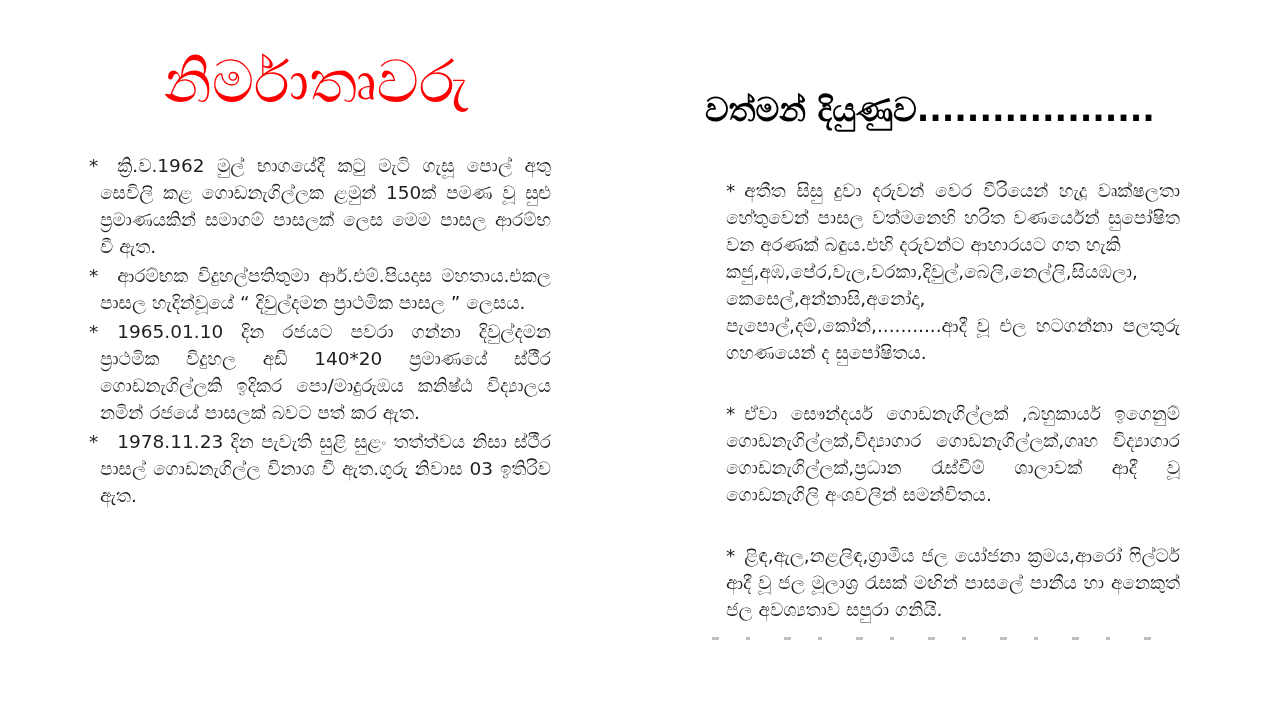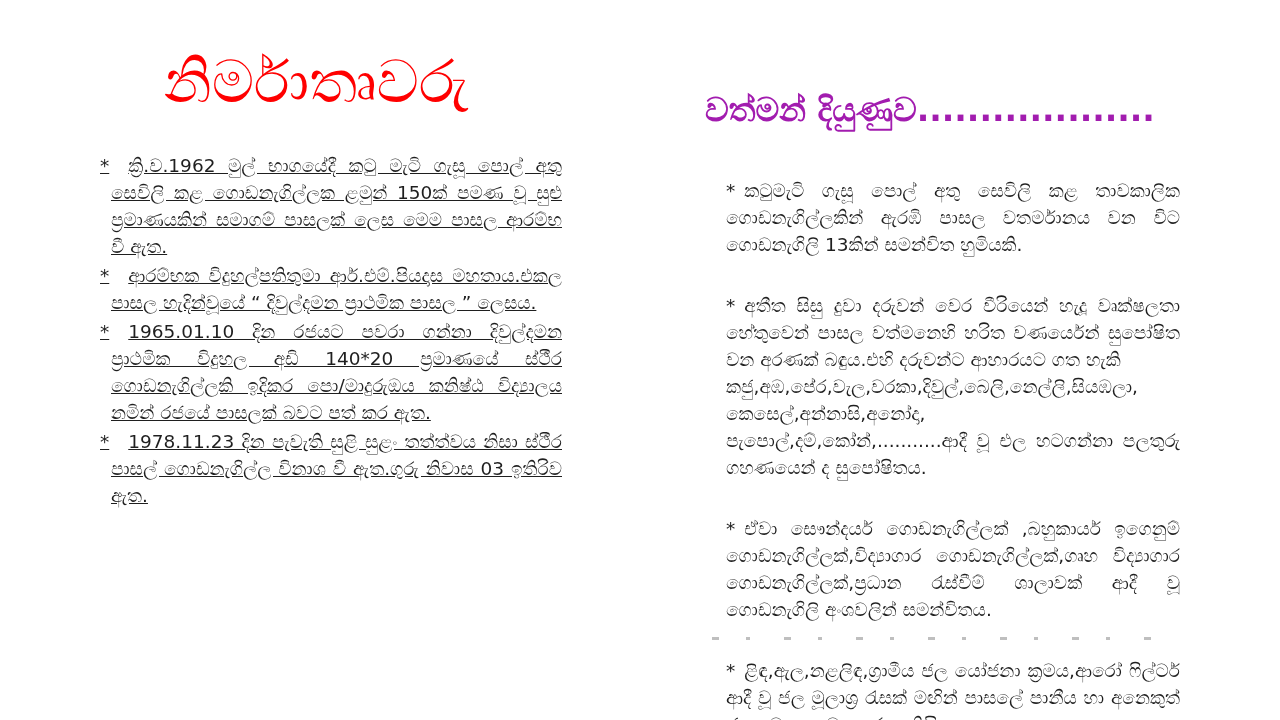--- a/index.html
+++ b/index.html
@@ -18,27 +18,26 @@
     left: 85px;
     top: 52px;
     width: 462px;
     text-align: center;
     font-size: 59px;
     line-height: 60px;
     font-weight: 400;
   }
   #left-body {
     position: absolute;
-    left: 100px;
+    left: 89px;
     top: 152px;
     width: 462px;
     font-size: 18.5px;
     line-height: 27px;
     text-align: justify;
-    text-decoration: underline;
   }
   #left-body .bullet {
     padding-left: 11px;
     text-indent: -11px;
     margin: 0 0 2px 0;
   }
   #left-body .marker { margin-right: 19px; }
   
   #right-title {
     position: absolute;
@@ -99,26 +98,23 @@
       <span class="marker">*</span><span>ආරම්භක විදුහල්පතිතුමා ආර්.එම්.පියදාස මහතාය.එකල පාසල හැදින්වූයේ “ දිවුල්දමන ප්‍රාථමික පාසල ” ලෙසය.</span>
     </div>
     <div class="bullet">
       <span class="marker">*</span><span>1965.01.10 දින රජයට පවරා ගන්නා දිවුල්දමන ප්‍රාථමික විදුහල අඩි 140*20 ප්‍රමාණයේ ස්ථීර ගොඩනැගිල්ලකි ඉදිකර පො/මාදුරුඔය කනිෂ්ඨ විද්‍යාලය නමින් රජයේ පාසලක් බවට පත් කර ඇත.</span>
     </div>
     <div class="bullet">
       <span class="marker">*</span><span>1978.11.23 දින පැවැති සුළි සුළං තත්ත්වය නිසා ස්ථීර පාසල් ගොඩනැගිල්ල විනාශ වී ඇත.ගුරු නිවාස 03 ඉතිරිව ඇත.</span>
     </div>
   </div>
 
-  <div id="right-title" style="color: #a21caf;">වත්මන් දියුණුව...................</div>
+  <div id="right-title" style="color: #000000;">වත්මන් දියුණුව...................</div>
 
   <div id="right-body">
-    <div class="bullet">
-      <span class="marker">*</span><span>කටුමැටි ගැසූ පොල් අතු සෙවිලි කළ තාවකාලික ගොඩනැගිල්ලකින් ඇරඹි පාසල වතර්මානය වන විට ගොඩනැගිලි 13කින් සමන්විත හුමියකි.</span>
-    </div>
     <div class="bullet">
       <span class="marker">*</span><span>අතීත සිසු දුවා දරුවන් වෙර වීරියෙන් හැදූ වෘක්ෂලතා හේතුවෙන් පාසල වත්මනෙහි හරිත වණර්යෙන් සුපෝෂිත වන අරණක් බඳුය.එහි දරුවන්ට ආහාරයට ගත හැකි
 කජු,අඹ,පේර,වැල,වරකා,දිවුල්,බෙලි,නෙල්ලි,සියඹලා, කෙසෙල්,අන්නාසි,අනෝදා,
 පැපොල්,දම්,කෝන්,...........ආදී වූ එල හටගන්නා පලතුරු ගහණයෙන් ද සුපෝෂිතය.</span>
     </div>
     <div class="bullet">
       <span class="marker">*</span><span>ඒවා සෞන්දයර් ගොඩනැගිල්ලක් ,බහුකායර් ඉගෙනුම් ගොඩනැගිල්ලක්,විද්‍යාගාර ගොඩනැගිල්ලක්,ගෘහ විද්‍යාගාර ගොඩනැගිල්ලක්,ප්‍රධාන රැස්වීම් ශාලාවක් ආදී වූ ගොඩනැගිලි අංශවලින් සමන්විතය.</span>
     </div>
     <div class="bullet">
       <span class="marker">*</span><span>ළිඳ,ඇල,නළලිඳ,ග්‍රාමීය ජල යෝජනා ක්‍රමය,ආරෝ ෆිල්ටර් ආදී වූ ජල මූලාශ්‍ර රැසක් මඟින් පාසලේ පානීය හා අනෙකුත් ජල අවශ්‍යතාව සපුරා ගනියි.</span>

